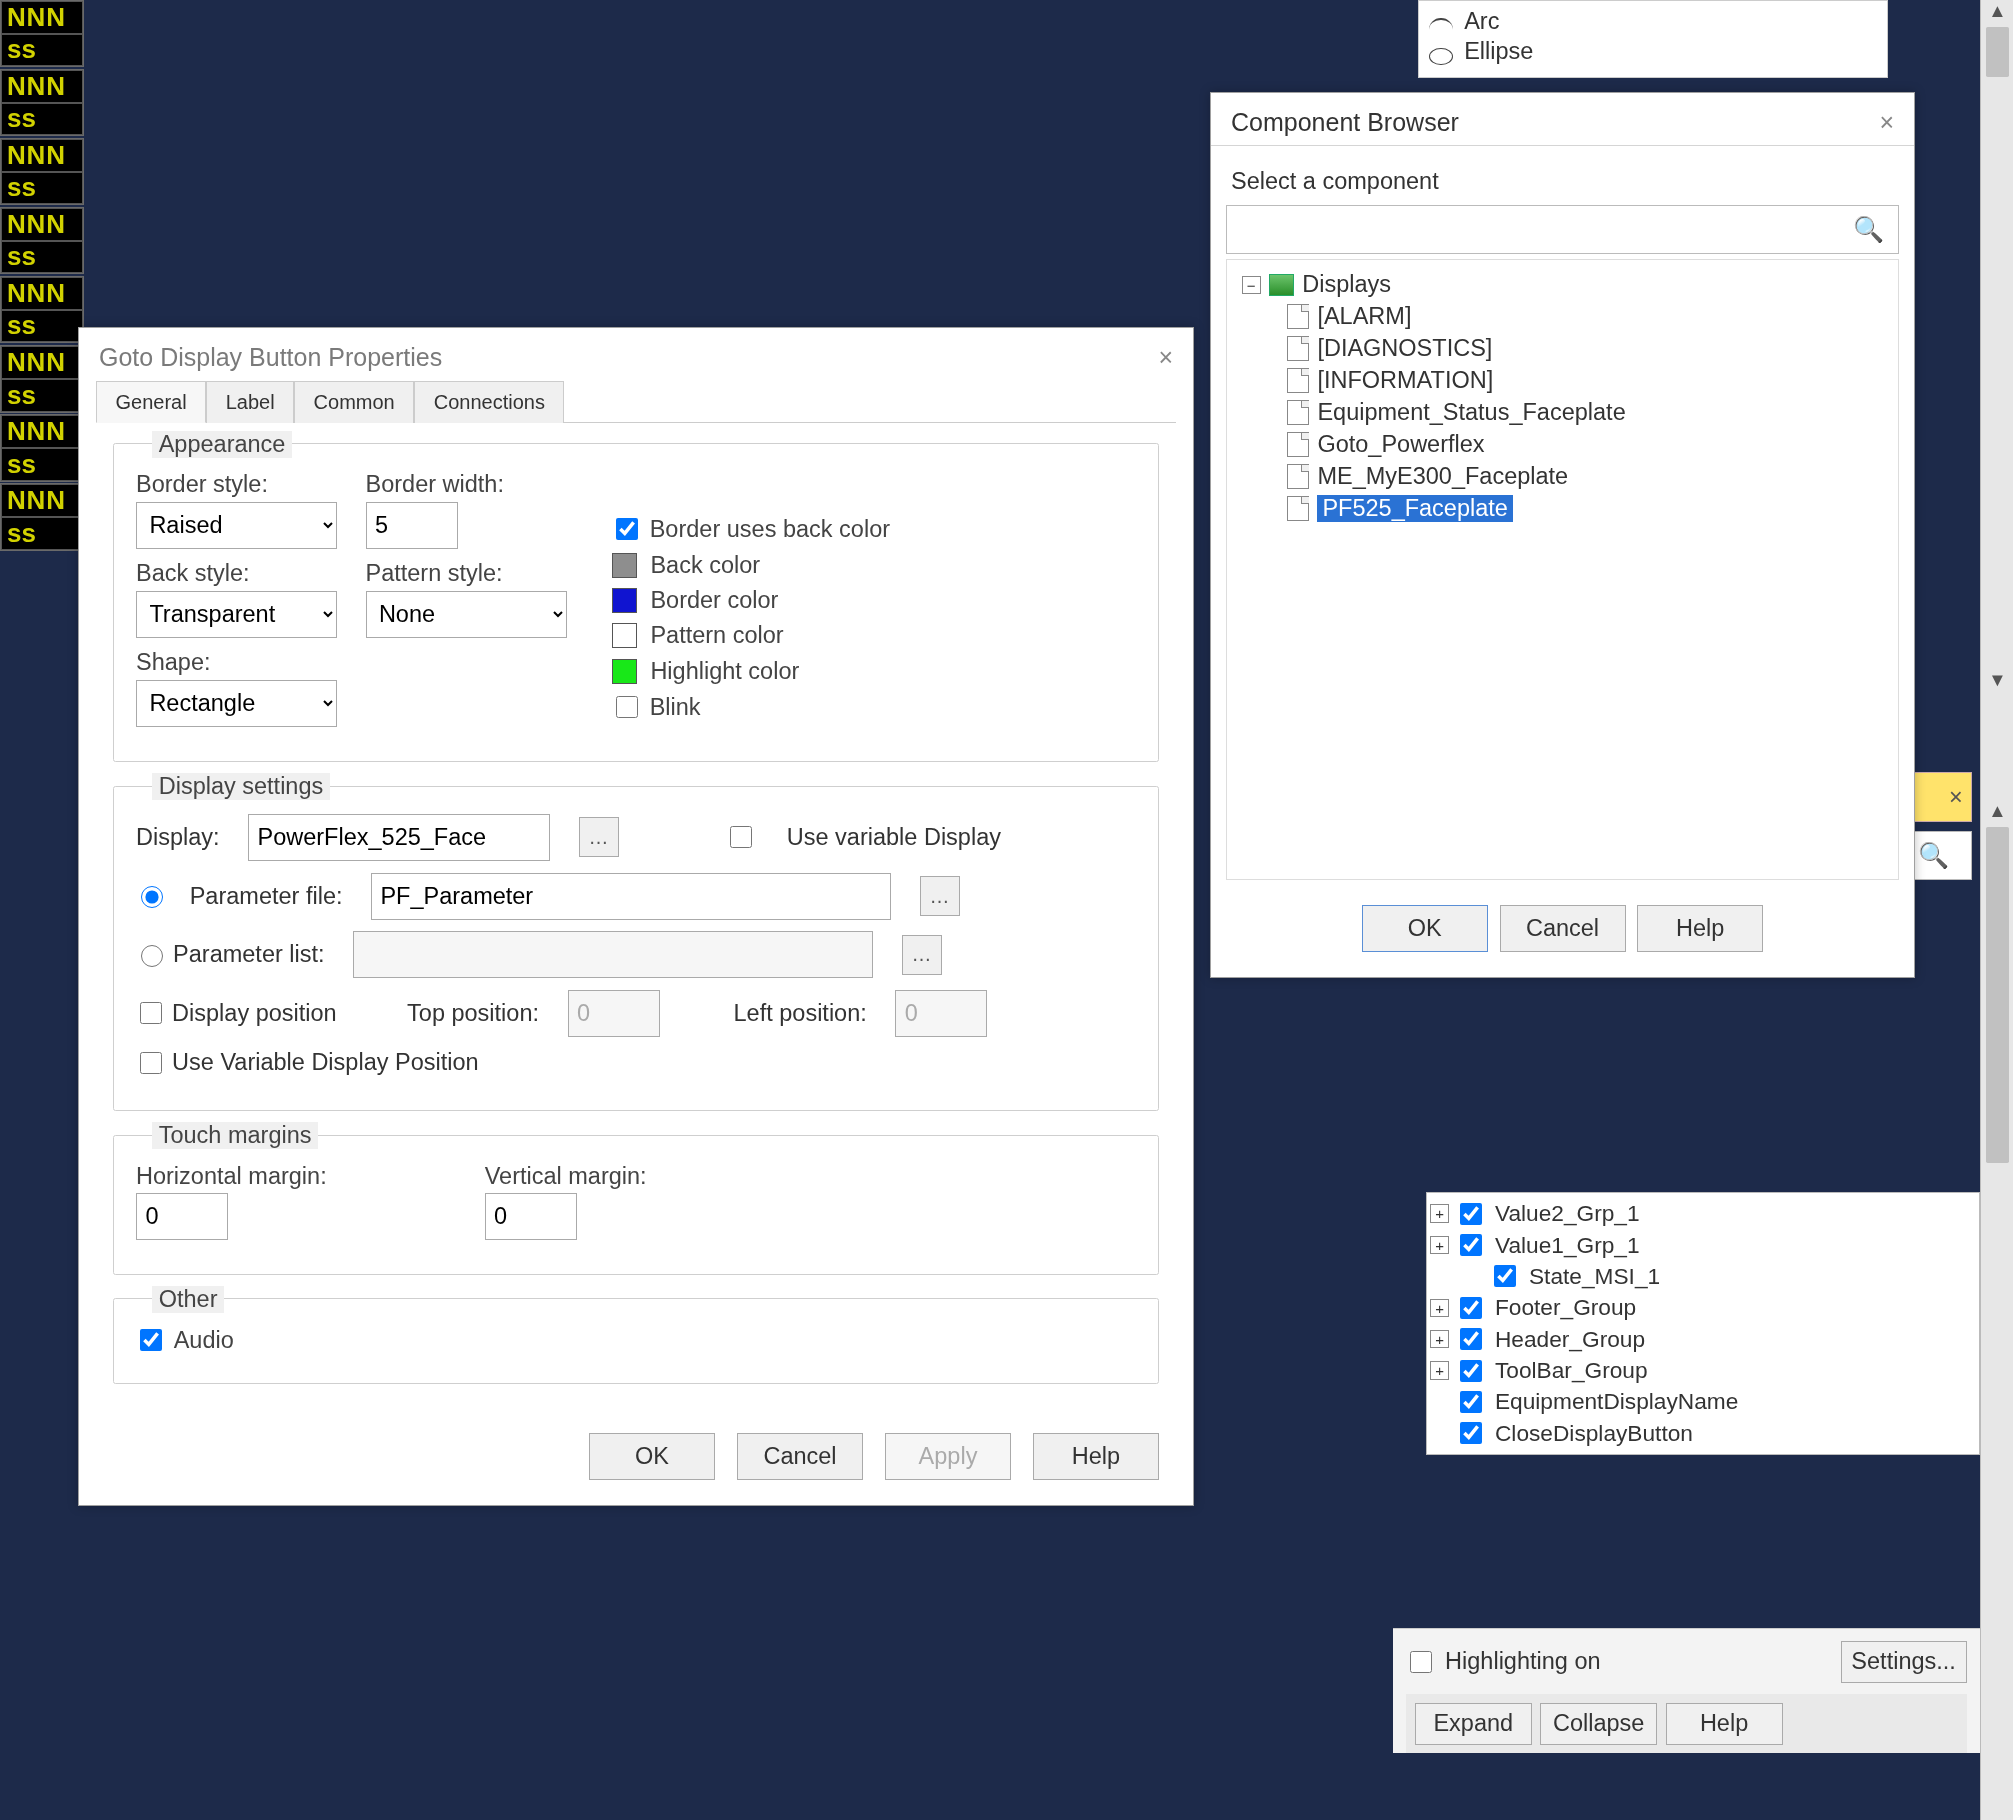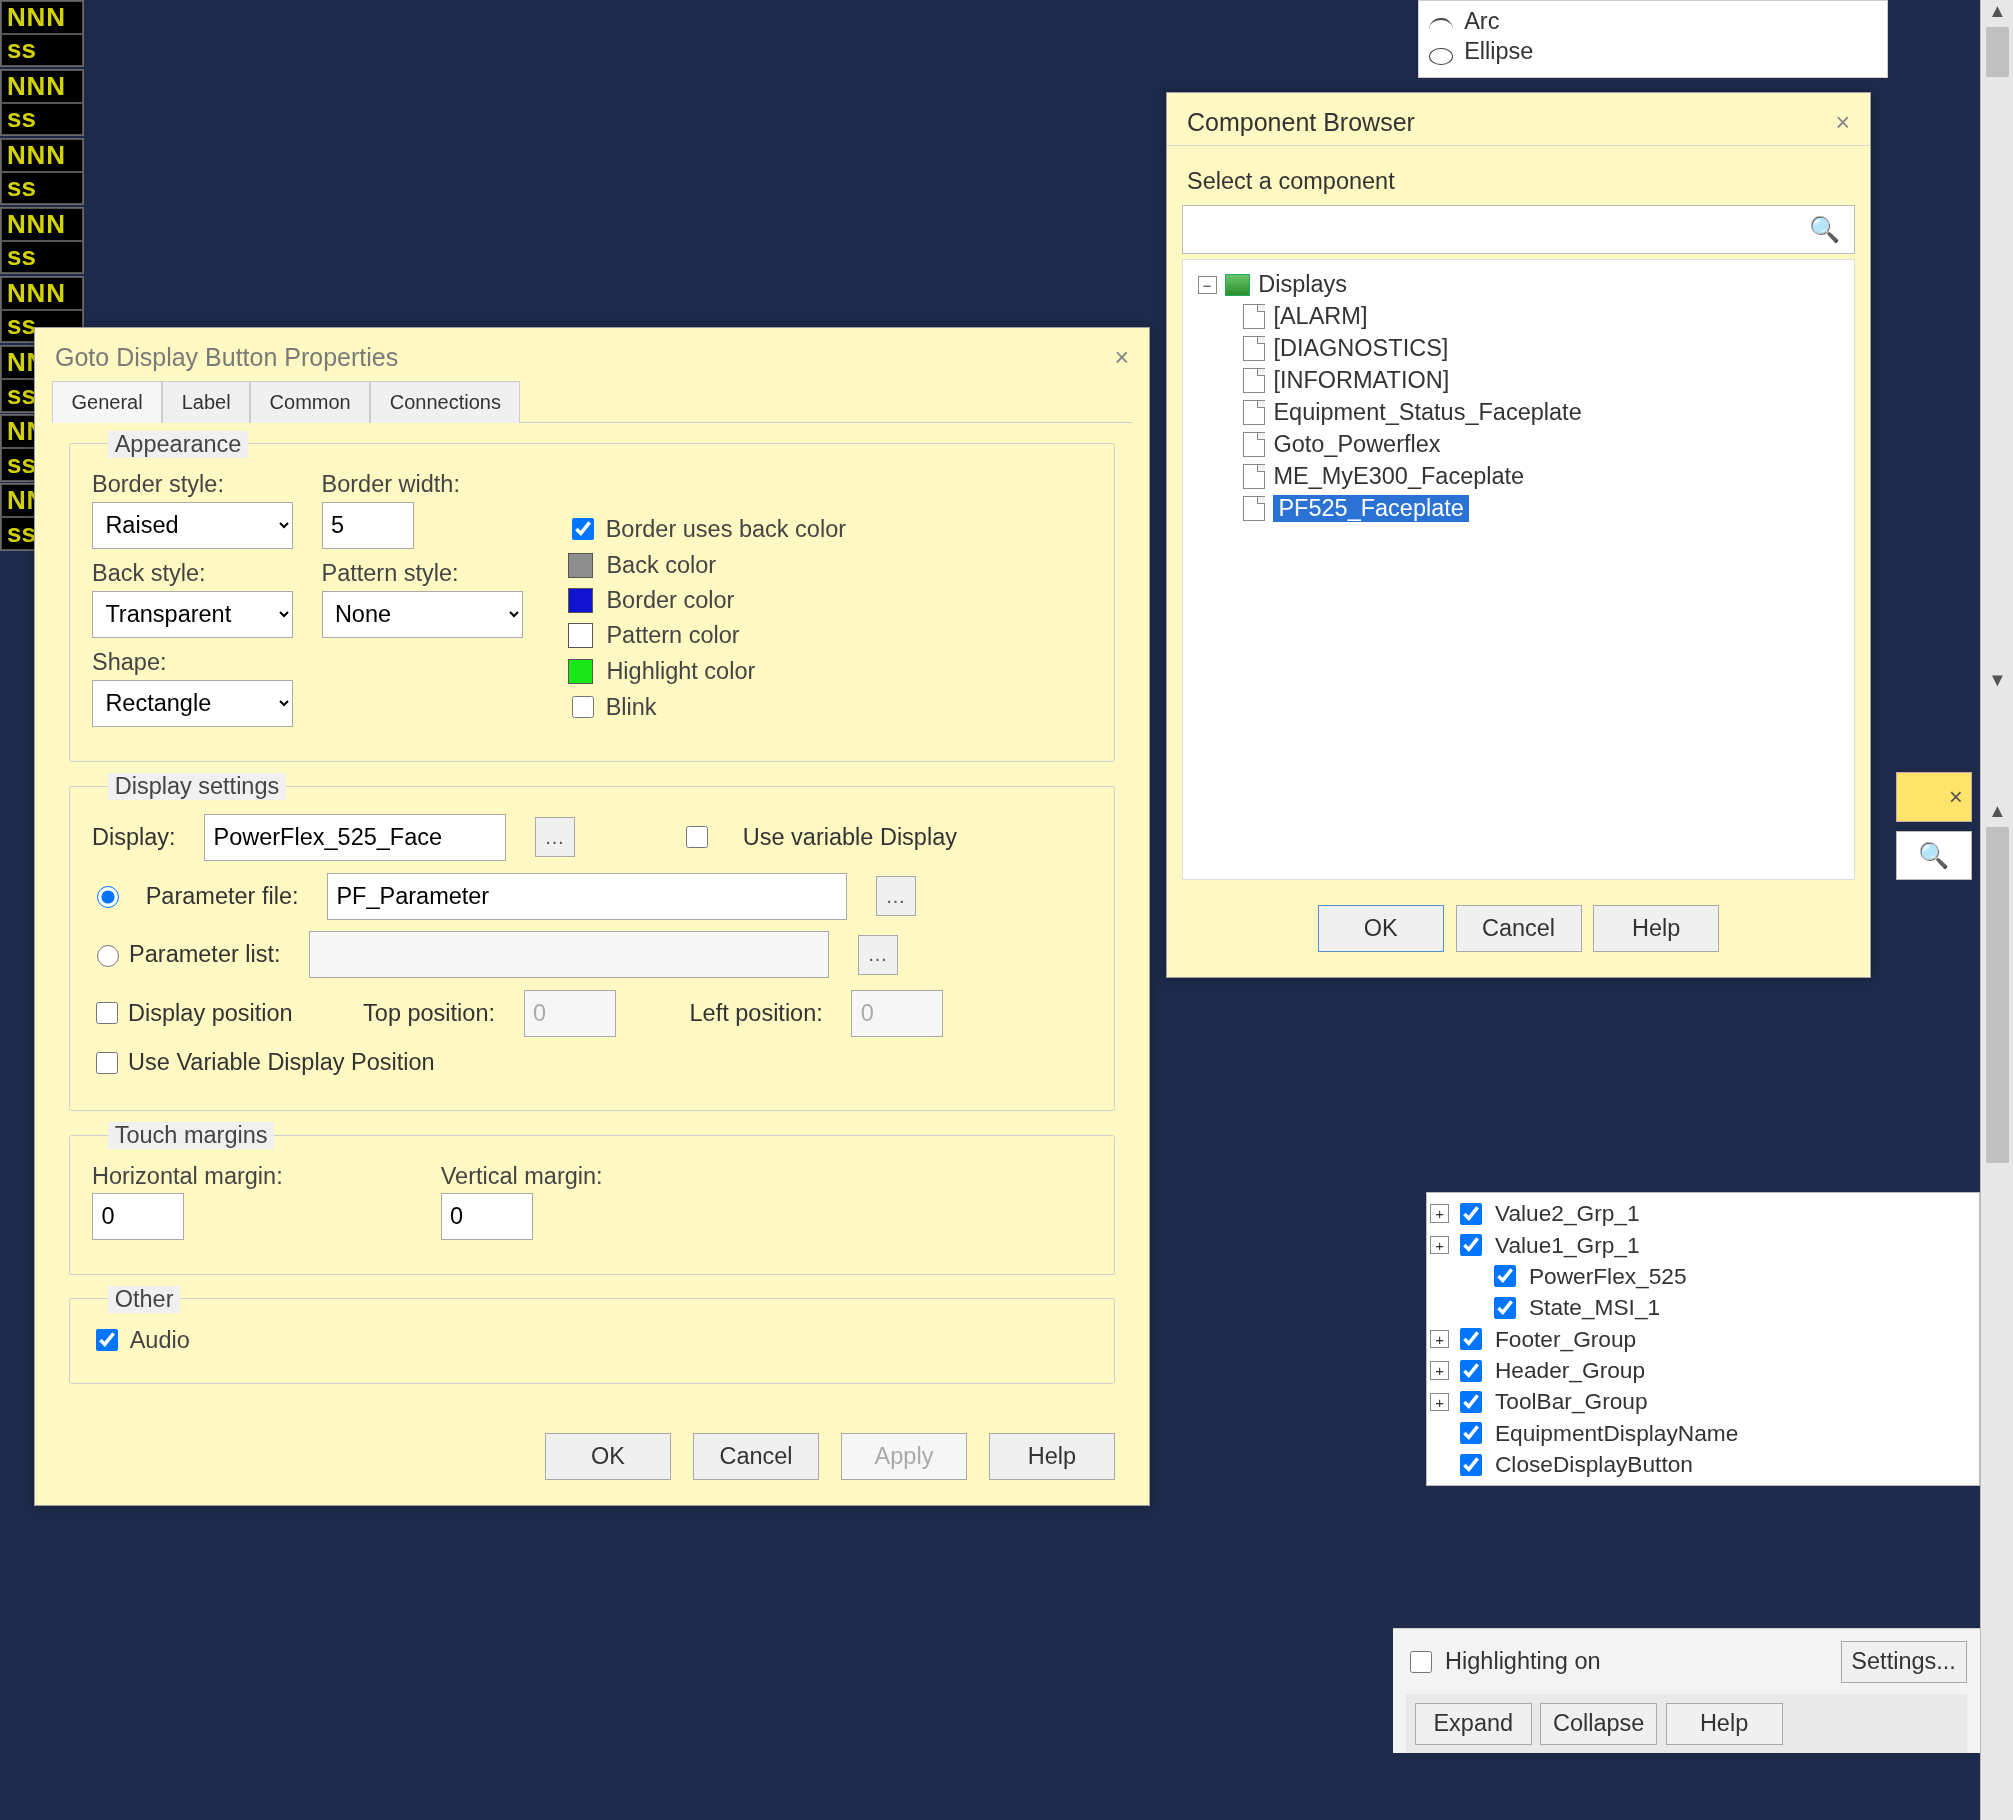--- a/index.html
+++ b/index.html
@@ -21,23 +21,24 @@
     border: 1.7px solid #555; text-align: left;
     font-weight: bold; padding: 1.7px 5px; font-size: 26px;
     line-height: 1.05;
   }
   .bg-cell.nn { letter-spacing: 0.8px; }
   .bg-slot { border: 1.7px solid #6a6a6a; margin-bottom: 1.7px; }
 
   
   .win {
     position: absolute;
-    background: #fef9c3;
+    background: #ffffff;
     border: 0.8px solid #a0a0a0;
     box-shadow: 0 0 10px rgba(0,0,0,.25);
+    margin-left: 44px;
   }
   .win-title {
     padding: 15px 20px 8.4px;
     color: #7a7a7a;
     font-size: 25px;
     display: flex; justify-content: space-between; align-items: center;
   }
   .close-x { color: #888; font-size: 25px; }
 
   
@@ -445,25 +446,20 @@
     </div>
     <div class="node">
       <span class="plus">+</span>
       <input type="checkbox" checked="" style="">
       <span>Value1_Grp_1</span>
     </div>
     <div class="kids">
       <div class="node">
         <span style="width: 18.5px;"></span>
         <input type="checkbox" checked="" style="">
-        <span>PowerFlex_525</span>
-      </div>
-      <div class="node">
-        <span style="width: 18.5px;"></span>
-        <input type="checkbox" checked="" style="">
         <span>State_MSI_1</span>
       </div>
     </div>
     <div class="node">
       <span class="plus">+</span>
       <input type="checkbox" checked="" style="">
       <span>Footer_Group</span>
     </div>
     <div class="node">
       <span class="plus">+</span>

